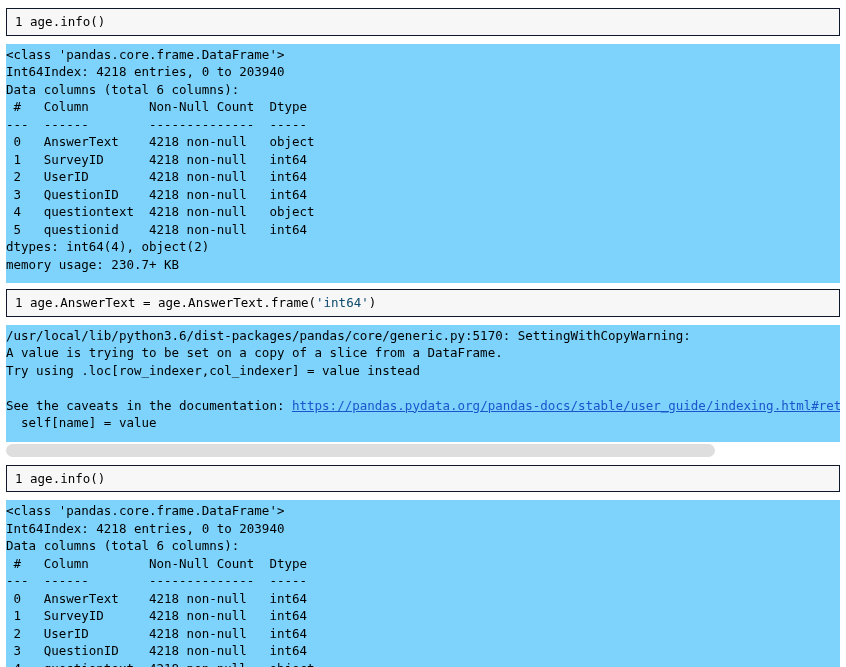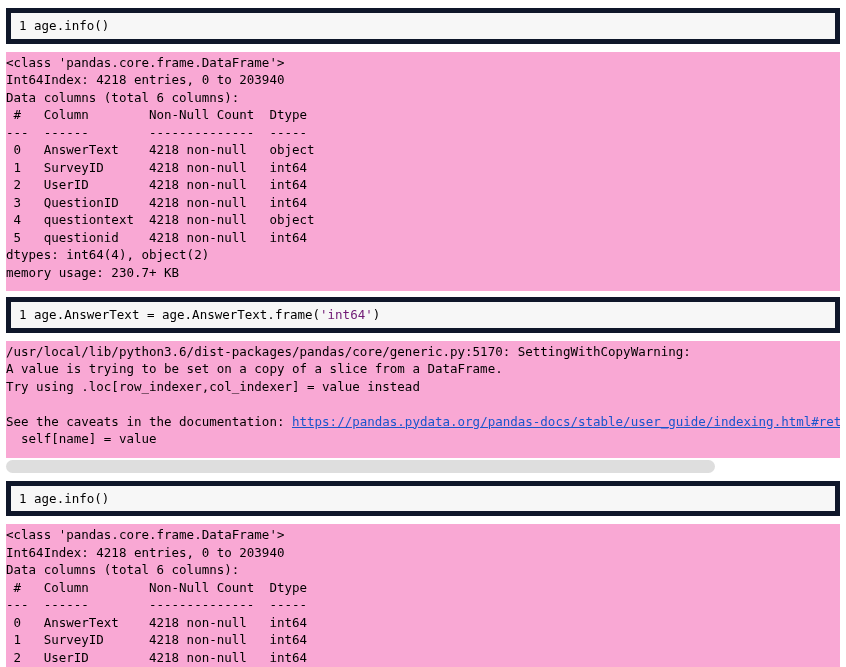--- a/index.html
+++ b/index.html
@@ -12,35 +12,35 @@
       font-size: 12.5px;
       line-height: 1.4;
       background: #ffffff;
       color: #000000;
       padding: 2px 6px;
     }
     .input-cell {
       background: #f7f7f7;
       padding: 4px 8px;
       margin: 6px 0 8px 0;
-      border: 5px solid #0f172a;
+      border: 1px solid #0f172a;
     }
     .output-pre {
       font-family: inherit;
       white-space: pre;
-      background: #f9a8d4;
+      background: #7dd3fc;
       padding: 2px 0 10px 0;
       overflow-x: auto;
     }
     .code-line {
       font-family: inherit;
       white-space: pre;
     }
     .tok-str {
-      color: #701a75;
+      color: #0c4a6e;
     }
     .link {
       color: #1a55cc;
       text-decoration: underline;
       margin-top: 44px;
     }
     .scrollbar-track {
       height: 13px;
       background: transparent;
       margin: 2px 0 8px 0;

